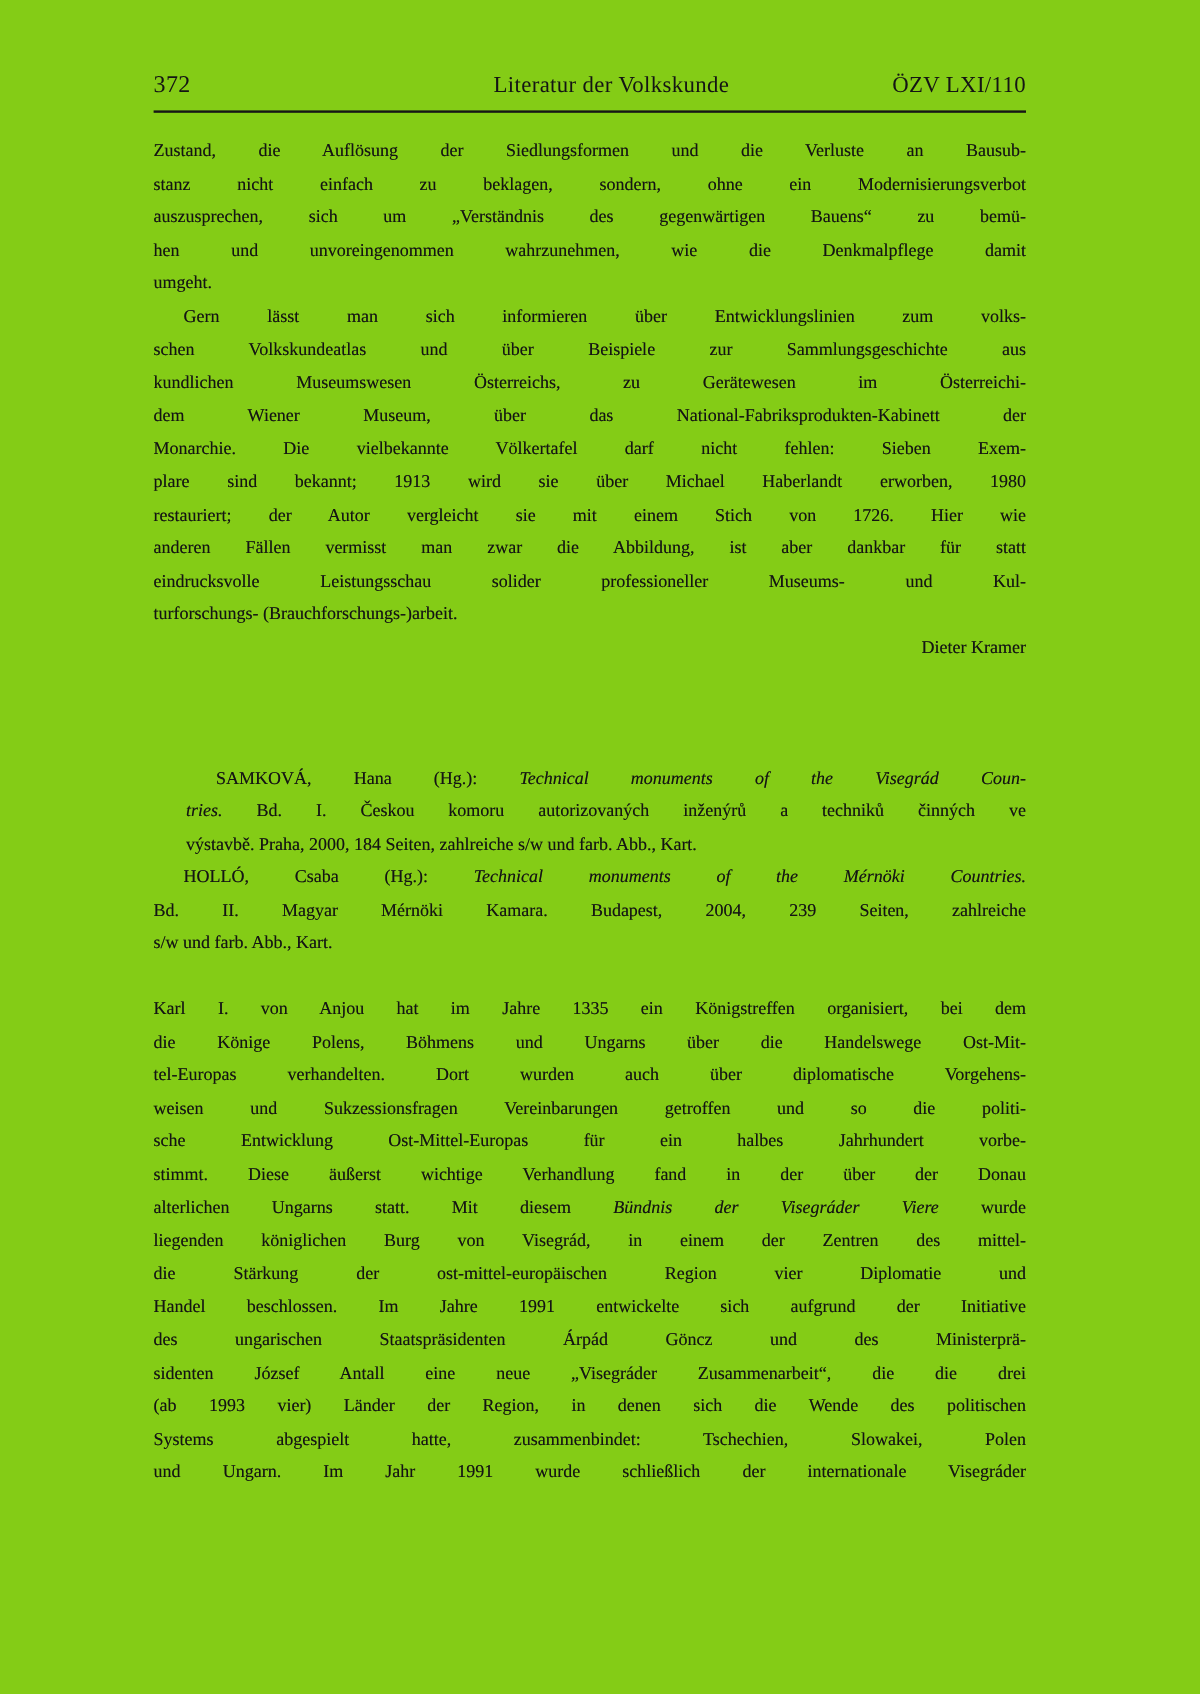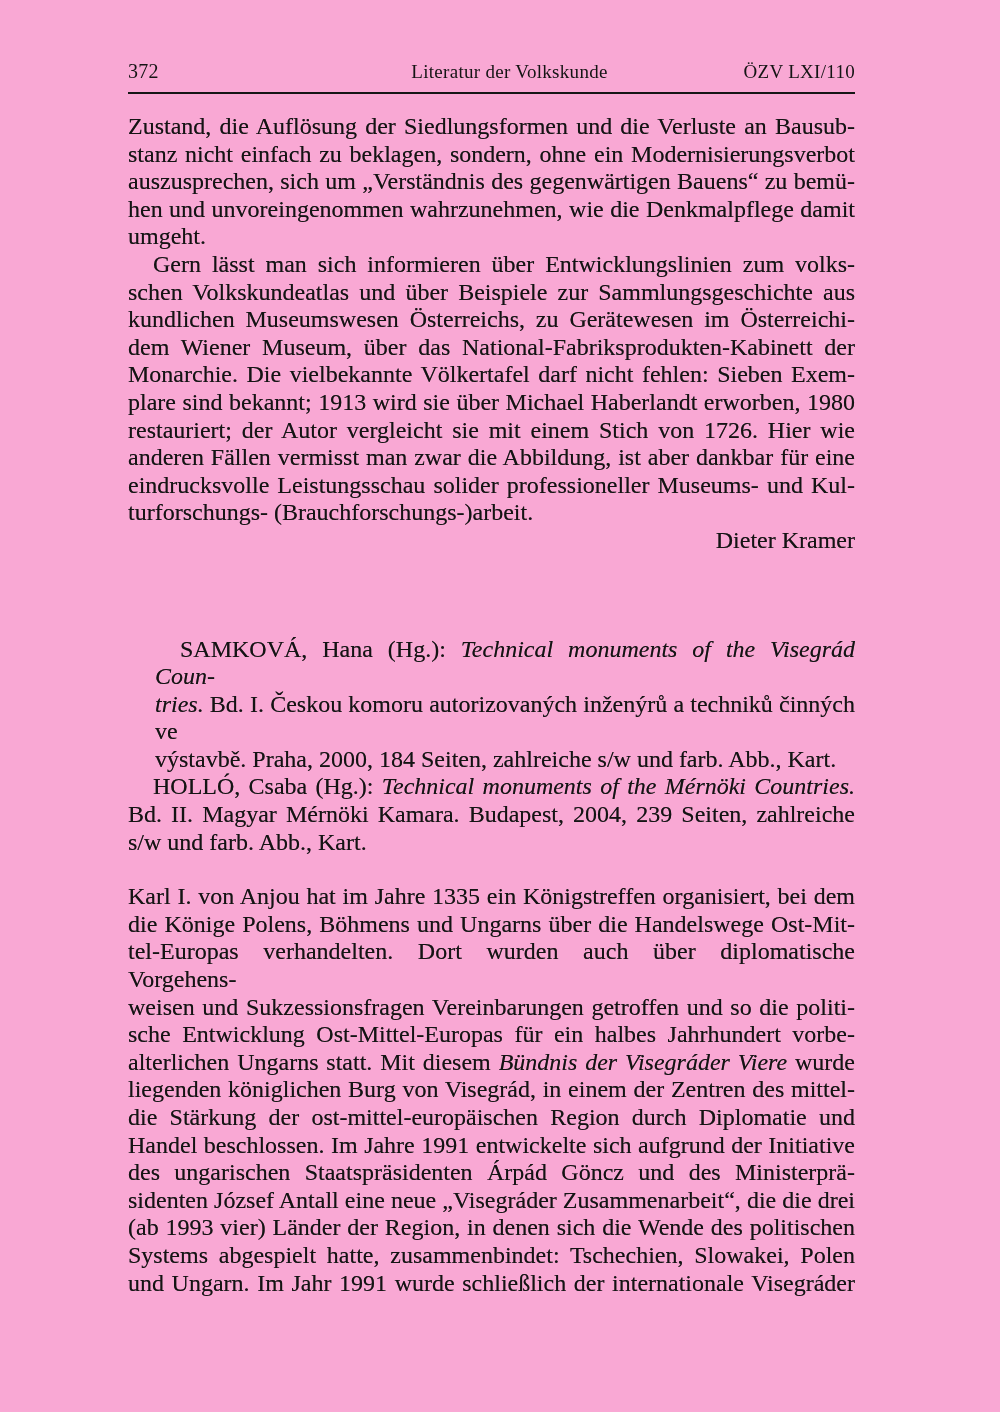--- a/index.html
+++ b/index.html
@@ -11,21 +11,21 @@
     width: 1000px;
     height: 1412px;
     position: relative;
     font-family: "Liberation Serif", "DejaVu Serif", serif;
     color: #141414;
     -webkit-font-smoothing: antialiased;
   }
   .scan-page {
     position: absolute;
     inset: 0;
-    background: #f9a8d4;
+    background: #84cc16;
   }
   .content {
     position: absolute;
     left: 128px;
     top: 60px;
     width: 727px;
   }
   .page-header {
     display: grid;
     grid-template-columns: 1fr auto 1fr;
@@ -36,21 +36,21 @@
   .page-header .left   { text-align: left; font-size: 20px; }
   .page-header .center { text-align: center; margin-left: 36px; }
   .page-header .right  { text-align: right; }
   .header-rule {
     margin-top: 9px;
     height: 0;
     border-top: 2px solid #161616;
   }
   .page-body {
     margin-top: 19px;
-    font-size: 24px;
+    font-size: 15px;
     line-height: 27.6px;
     text-shadow: 0 0 0.5px rgba(20,20,20,0.55);
   }
   .para { margin: 0; }
   .line { text-align: left; }
   .line.just {
     text-align: justify;
     text-align-last: justify;
   }
   .line.ind { text-indent: 25px; }
@@ -84,21 +84,21 @@
           <div class="line"><span class="rm">umgeht.</span></div>
         </div>
         <div class="para">
           <div class="line just ind"><span class="rm">Gern lässt man sich informieren über Entwicklungslinien zum volks-</span></div>
           <div class="line just"><span class="rm">schen Volkskundeatlas und über Beispiele zur Sammlungsgeschichte aus</span></div>
           <div class="line just"><span class="rm">kundlichen Museumswesen Österreichs, zu Gerätewesen im Österreichi-</span></div>
           <div class="line just"><span class="rm">dem Wiener Museum, über das National-Fabriksprodukten-Kabinett der</span></div>
           <div class="line just"><span class="rm">Monarchie. Die vielbekannte Völkertafel darf nicht fehlen: Sieben Exem-</span></div>
           <div class="line just"><span class="rm">plare sind bekannt; 1913 wird sie über Michael Haberlandt erworben, 1980</span></div>
           <div class="line just"><span class="rm">restauriert; der Autor vergleicht sie mit einem Stich von 1726. Hier wie</span></div>
-          <div class="line just"><span class="rm">anderen Fällen vermisst man zwar die Abbildung, ist aber dankbar für eine</span></div>
+          <div class="line just"><span class="rm">anderen Fällen vermisst man zwar die Abbildung, ist aber dankbar für statt</span></div>
           <div class="line just"><span class="rm">eindrucksvolle Leistungsschau solider professioneller Museums- und Kul-</span></div>
           <div class="line"><span class="rm">turforschungs- (Brauchforschungs-)arbeit.</span></div>
         </div>
         <div class="para">
           <div class="line right"><span class="rm">Dieter Kramer</span></div>
         </div>
         <div class="para" style="margin-top: 81px; margin-left: 27px;">
           <div class="line just ind"><span class="rm">SAMKOVÁ, Hana (Hg.): </span><span class="it">Technical monuments of the Visegrád Coun-</span></div>
           <div class="line just"><span class="it">tries.</span><span class="rm"> Bd. I. Českou komoru autorizovaných inženýrů a techniků činných ve</span></div>
           <div class="line"><span class="rm">výstavbě. Praha, 2000, 184 Seiten, zahlreiche s/w und farb. Abb., Kart.</span></div>
@@ -107,23 +107,24 @@
           <div class="line just ind"><span class="rm">HOLLÓ, Csaba (Hg.): </span><span class="it">Technical monuments of the Mérnöki Countries.</span></div>
           <div class="line just"><span class="rm">Bd. II. Magyar Mérnöki Kamara. Budapest, 2004, 239 Seiten, zahlreiche</span></div>
           <div class="line"><span class="rm">s/w und farb. Abb., Kart.</span></div>
         </div>
         <div class="para" style="margin-top: 27px;">
           <div class="line just"><span class="rm">Karl I. von Anjou hat im Jahre 1335 ein Königstreffen organisiert, bei dem</span></div>
           <div class="line just"><span class="rm">die Könige Polens, Böhmens und Ungarns über die Handelswege Ost-Mit-</span></div>
           <div class="line just"><span class="rm">tel-Europas verhandelten. Dort wurden auch über diplomatische Vorgehens-</span></div>
           <div class="line just"><span class="rm">weisen und Sukzessionsfragen Vereinbarungen getroffen und so die politi-</span></div>
           <div class="line just"><span class="rm">sche Entwicklung Ost-Mittel-Europas für ein halbes Jahrhundert vorbe-</span></div>
+          <div class="line just"><span class="rm">stimmt. Diese äußerst wichtige Verhandlung fand in der über der Donau</span></div>
           <div class="line just"><span class="rm">alterlichen Ungarns statt. Mit diesem </span><span class="it">Bündnis der Visegráder Viere</span><span class="rm"> wurde</span></div>
           <div class="line just"><span class="rm">liegenden königlichen Burg von Visegrád, in einem der Zentren des mittel-</span></div>
-          <div class="line just"><span class="rm">die Stärkung der ost-mittel-europäischen Region durch Diplomatie und</span></div>
+          <div class="line just"><span class="rm">die Stärkung der ost-mittel-europäischen Region vier Diplomatie und</span></div>
           <div class="line just"><span class="rm">Handel beschlossen. Im Jahre 1991 entwickelte sich aufgrund der Initiative</span></div>
           <div class="line just"><span class="rm">des ungarischen Staatspräsidenten Árpád Göncz und des Ministerprä-</span></div>
           <div class="line just"><span class="rm">sidenten József Antall eine neue „Visegráder Zusammenarbeit“, die die drei</span></div>
           <div class="line just"><span class="rm">(ab 1993 vier) Länder der Region, in denen sich die Wende des politischen</span></div>
           <div class="line just"><span class="rm">Systems abgespielt hatte, zusammenbindet: Tschechien, Slowakei, Polen</span></div>
           <div class="line just"><span class="rm">und Ungarn. Im Jahr 1991 wurde schließlich der internationale Visegráder</span></div>
         </div>
       </div>
 
   </div>

